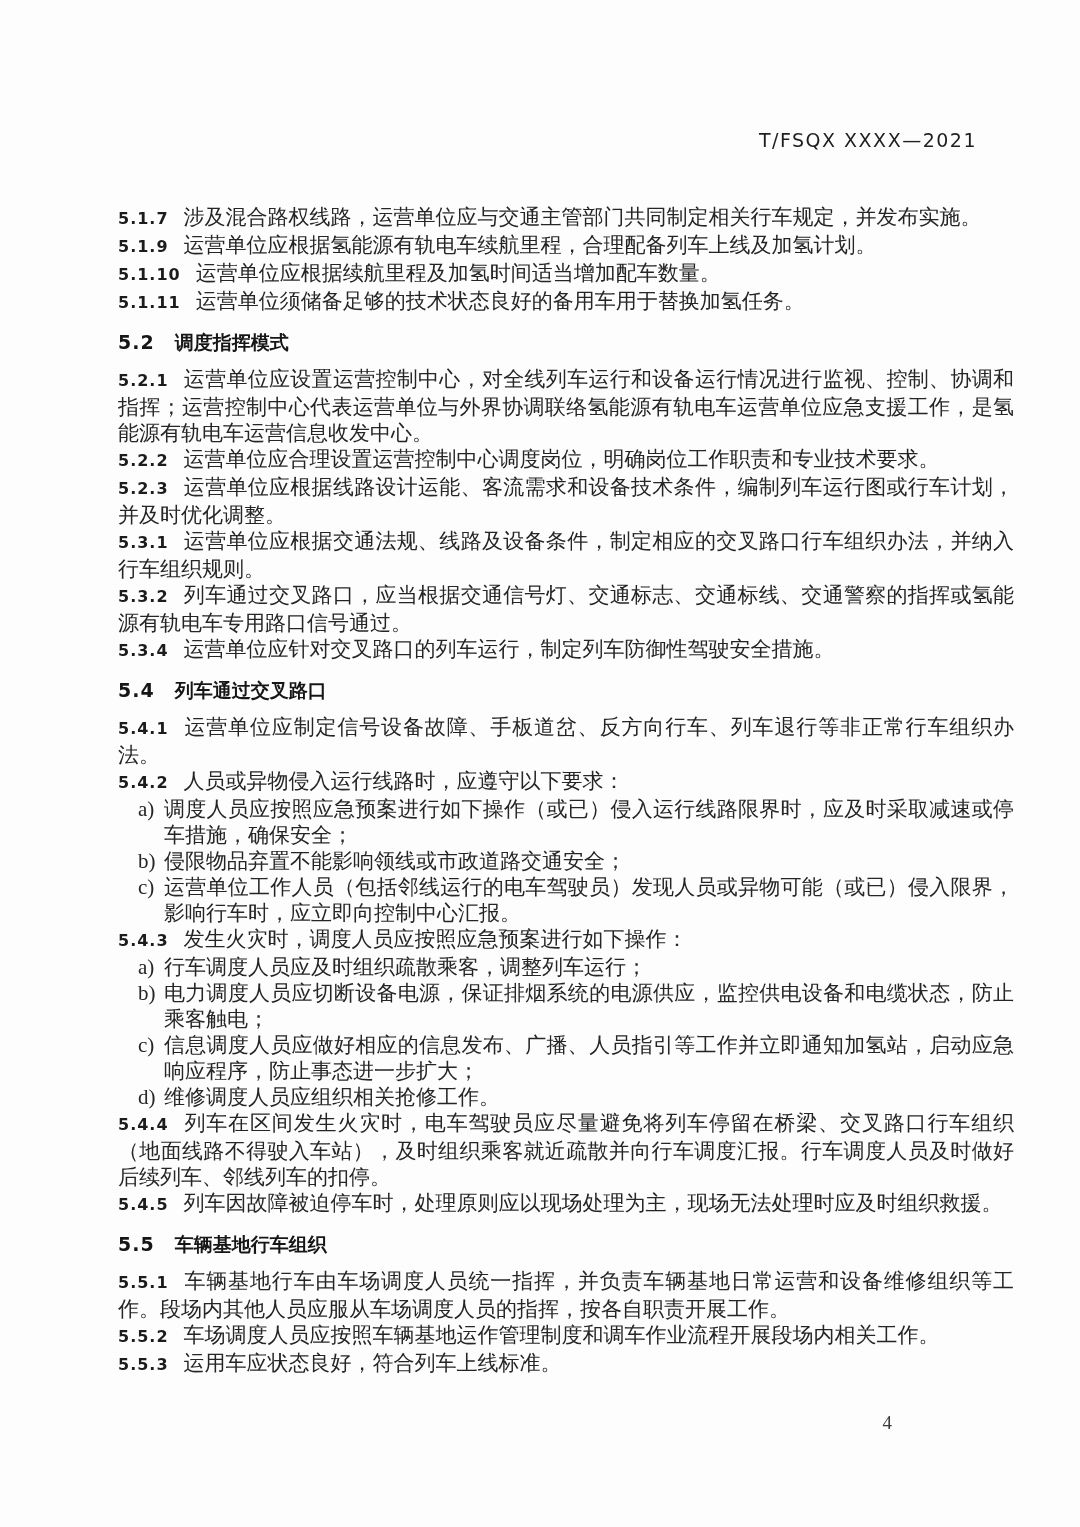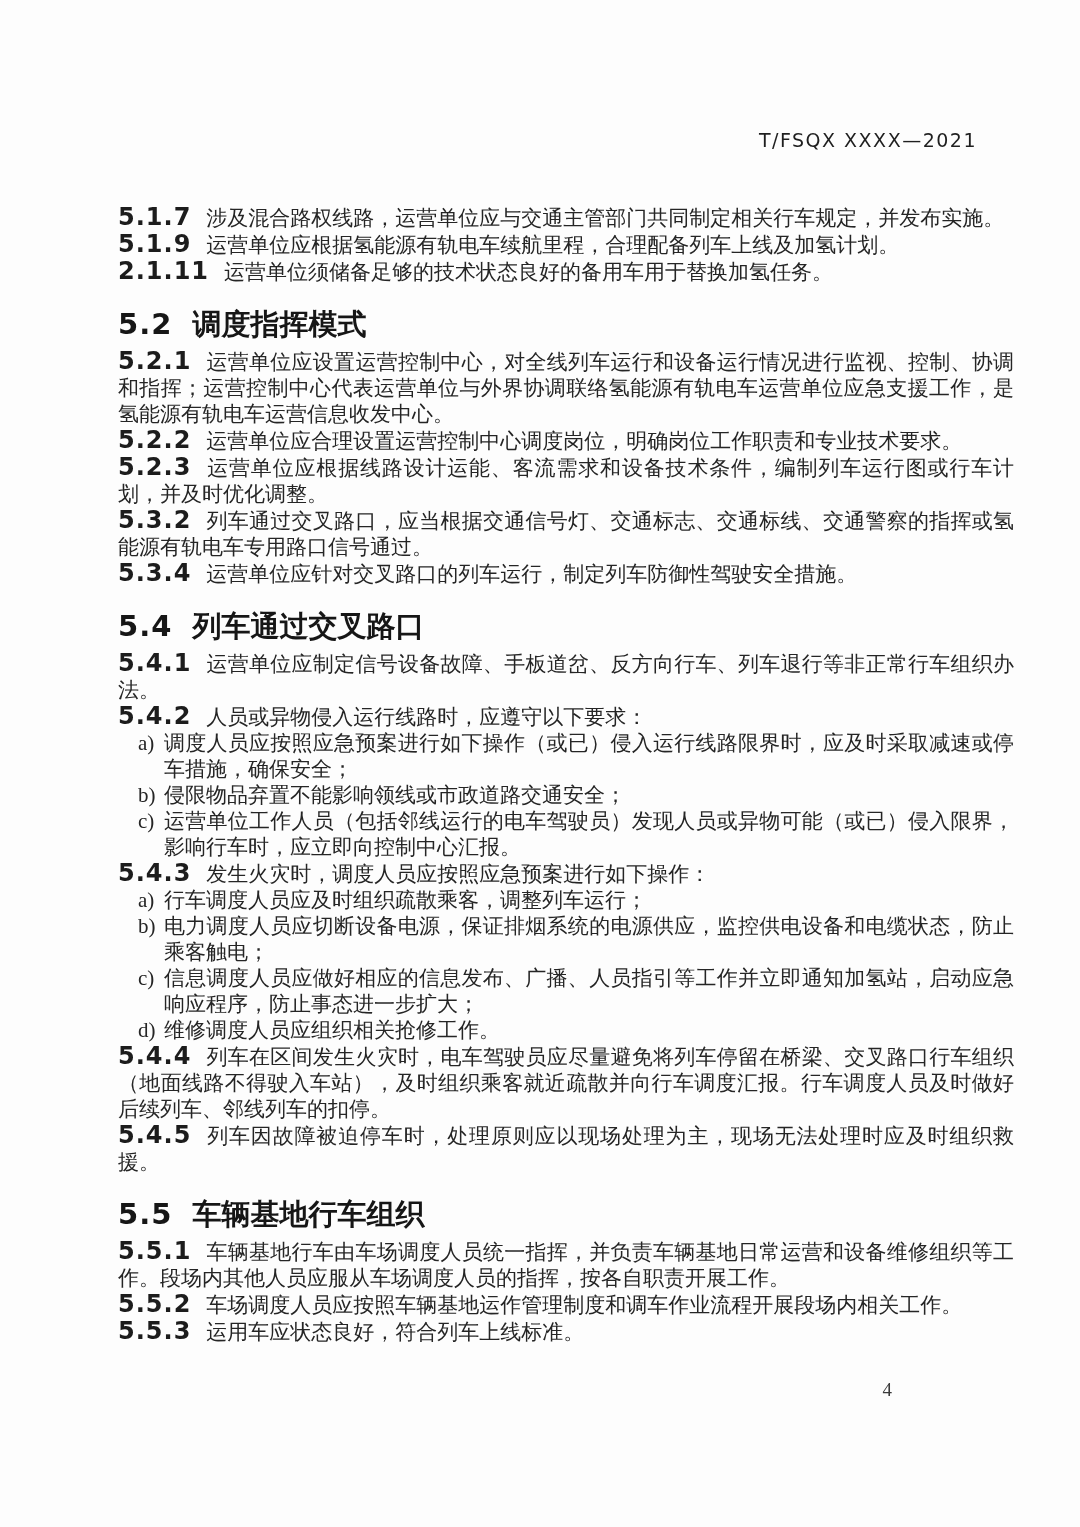--- a/index.html
+++ b/index.html
@@ -31,33 +31,33 @@
   }
   .clause {
     font-size: 21px;
     line-height: 26px;
     text-align: justify;
     margin: 0;
     word-break: break-all;
   }
   .c-num {
     font-family: "DejaVu Sans", "Liberation Sans", sans-serif;
-    font-size: 24px;
+    font-size: 16px;
     font-weight: 600;
     letter-spacing: 1px;
     margin-right: 15px;
     color: #1c1c1c;
     white-space: nowrap;
   }
   .heading {
     font-family: "DejaVu Sans", "Liberation Sans", sans-serif;
     font-weight: bold;
-    font-size: 29px;
+    font-size: 19px;
     line-height: 26px;
-    margin: 26px 0 11px 0;
+    margin: 13px 0 11px 0;
     color: #161616;
   }
   .h-num { margin-right: 20px; letter-spacing: 1px; }
   .sublist { margin: 0; }
   .sub-item {
     display: flex;
     margin-left: 20px;
     font-size: 21px;
     line-height: 26px;
   }
@@ -85,25 +85,27 @@
 </head>
 <body>
 
 <div class="page">
   <div class="page-header">T/FSQX XXXX—2021</div>
 
   <div class="content">
 
     <div class="clause"><span class="c-num">5.1.7</span><span class="c-text">涉及混合路权线路，运营单位应与交通主管部门共同制定相关行车规定，并发布实施。</span></div>
       <div class="clause"><span class="c-num">5.1.9</span><span class="c-text">运营单位应根据氢能源有轨电车续航里程，合理配备列车上线及加氢计划。</span></div>
-      <div class="clause"><span class="c-num">2.1.11</span><span class="c-text">运营单位须储备足够的技术状态良好的备用车用于替换加氢任务。</span></div>
+      <div class="clause"><span class="c-num">5.1.10</span><span class="c-text">运营单位应根据续航里程及加氢时间适当增加配车数量。</span></div>
+      <div class="clause"><span class="c-num">5.1.11</span><span class="c-text">运营单位须储备足够的技术状态良好的备用车用于替换加氢任务。</span></div>
       <div class="heading"><span class="h-num">5.2</span><span class="h-text">调度指挥模式</span></div>
       <div class="clause"><span class="c-num">5.2.1</span><span class="c-text">运营单位应设置运营控制中心，对全线列车运行和设备运行情况进行监视、控制、协调和指挥；运营控制中心代表运营单位与外界协调联络氢能源有轨电车运营单位应急支援工作，是氢能源有轨电车运营信息收发中心。</span></div>
       <div class="clause"><span class="c-num">5.2.2</span><span class="c-text">运营单位应合理设置运营控制中心调度岗位，明确岗位工作职责和专业技术要求。</span></div>
       <div class="clause"><span class="c-num">5.2.3</span><span class="c-text">运营单位应根据线路设计运能、客流需求和设备技术条件，编制列车运行图或行车计划，并及时优化调整。</span></div>
+      <div class="clause"><span class="c-num">5.3.1</span><span class="c-text">运营单位应根据交通法规、线路及设备条件，制定相应的交叉路口行车组织办法，并纳入行车组织规则。</span></div>
       <div class="clause"><span class="c-num">5.3.2</span><span class="c-text">列车通过交叉路口，应当根据交通信号灯、交通标志、交通标线、交通警察的指挥或氢能源有轨电车专用路口信号通过。</span></div>
       <div class="clause"><span class="c-num">5.3.4</span><span class="c-text">运营单位应针对交叉路口的列车运行，制定列车防御性驾驶安全措施。</span></div>
       <div class="heading"><span class="h-num">5.4</span><span class="h-text">列车通过交叉路口</span></div>
       <div class="clause"><span class="c-num">5.4.1</span><span class="c-text">运营单位应制定信号设备故障、手板道岔、反方向行车、列车退行等非正常行车组织办法。</span></div>
       <div class="clause"><span class="c-num">5.4.2</span><span class="c-text">人员或异物侵入运行线路时，应遵守以下要求：</span></div>
       <div class="sublist">
         <div class="sub-item">
           <span class="s-label">a)</span>
           <span class="s-text">调度人员应按照应急预案进行如下操作（或已）侵入运行线路限界时，应及时采取减速或停车措施，确保安全；</span>
         </div>

